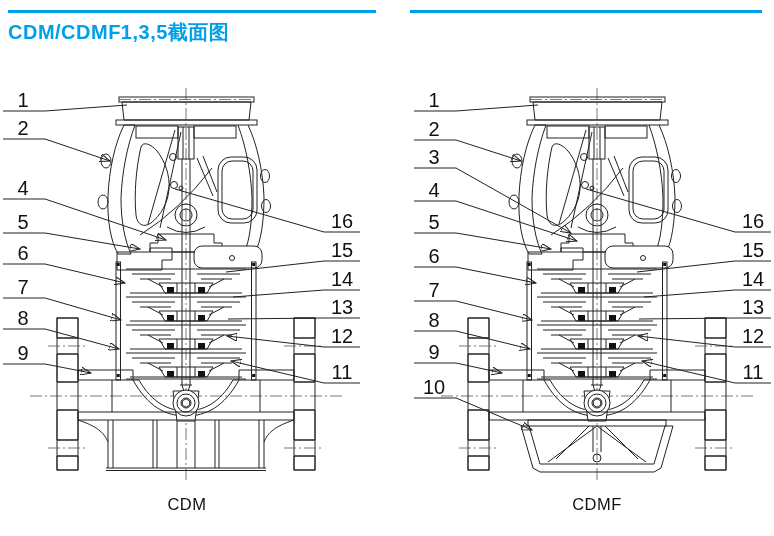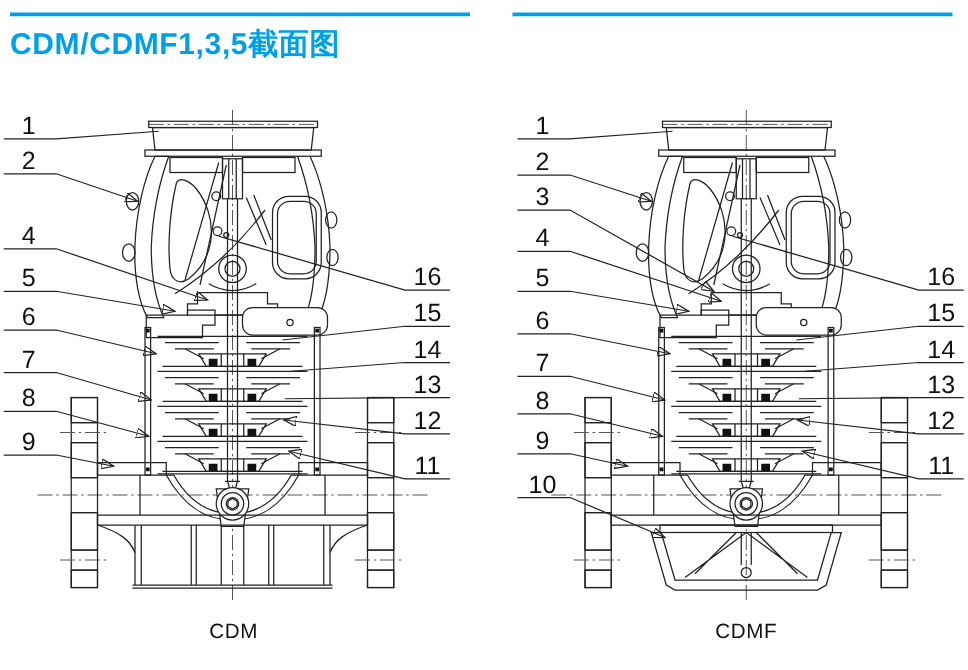--- a/index.html
+++ b/index.html
@@ -1,21 +1,21 @@
 <!DOCTYPE html>
 <html style="--accent: #00a0e9;"><head>
 <meta charset="utf-8">
 <style>
   html,body{margin:0;padding:0;background:#fff;}
   .page{position:relative;width:774px;height:536px;background:#fff;overflow:hidden;
         font-family:"Liberation Sans",sans-serif;}
   .rule{position:absolute;top:10px;height:3px;background:var(--accent,#00a0e9);}
   .rule.left{left:8px;width:368px;}
   .rule.right{left:410px;width:352px;}
-  .title{position:absolute;left:8px;top:19px;font-size:24px;font-weight:bold;
+  .title{position:absolute;left:8px;top:19px;font-size:20px;font-weight:bold;
          color:var(--accent,#00a0e9);letter-spacing:0.5px;white-space:nowrap;}
   svg{position:absolute;left:0;top:0;}
   svg path,svg rect,svg circle,svg ellipse,svg polygon,svg line{stroke:#222;fill:none;stroke-width:1;}
   svg .blk{fill:#111;stroke:none;}
   svg .wfill{fill:#fff;}
   svg .cl{stroke:#555;stroke-width:0.8;stroke-dasharray:12 3 2 3;}
   svg .ld{stroke:#333;stroke-width:0.9;fill:none;}
   svg text{stroke:none;}
   svg .co{fill:#111;font-family:"Liberation Sans",sans-serif;font-size:20px;text-anchor:middle;}
   svg .cap{fill:#111;font-family:"Liberation Sans",sans-serif;font-size:16.5px;letter-spacing:0.5px;text-anchor:middle;}

